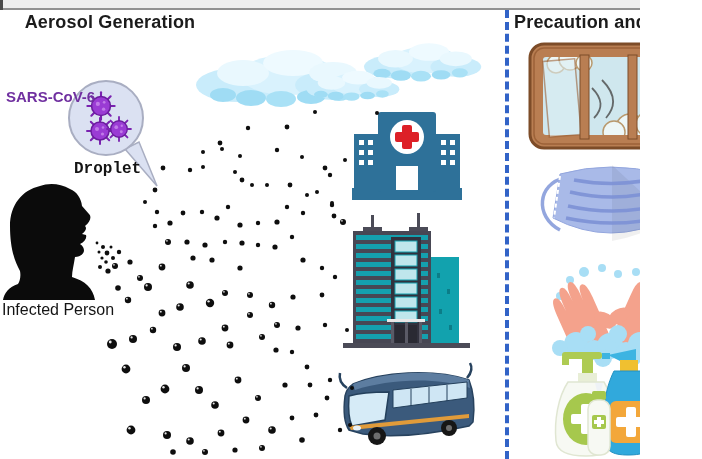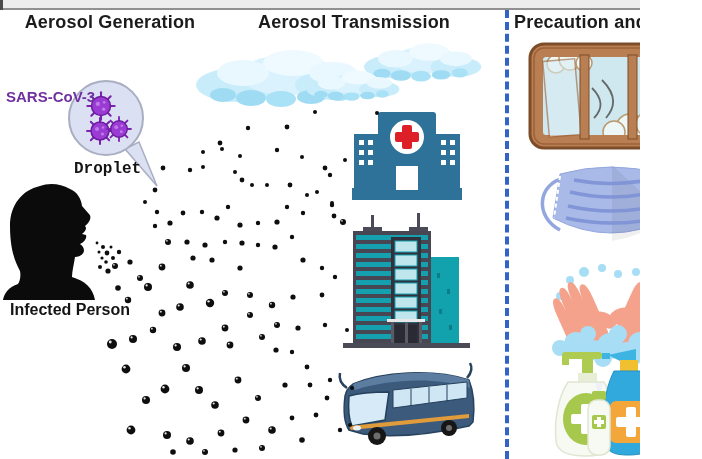--- a/index.html
+++ b/index.html
@@ -8,21 +8,21 @@
   .abs{position:absolute;}
   .title{position:absolute;top:12px;font-weight:bold;font-size:18px;color:#1b1b1b;
          text-align:center;white-space:nowrap;letter-spacing:.2px;}
   #top-edge{position:absolute;top:0;left:0;width:702px;height:8px;background:#ededed;
             border-bottom:2px solid #909090;}
   #top-edge-tick{position:absolute;top:0;left:0;width:3px;height:10px;background:#4a4a4a;}
   #separator{position:absolute;left:505px;top:10px;height:449px;width:0;
              border-left:4px dashed #3263c7;}
   #virus-label{position:absolute;left:6px;top:88px;font-weight:bold;font-size:15px;color:#7030a0;white-space:nowrap;}
   #droplet-label{position:absolute;left:74px;top:160px;font-weight:bold;font-size:16px;color:#141414;white-space:nowrap;font-family:Liberation Mono, monospace;}
-  #person-label{position:absolute;left:2px;top:301px;font-weight:bold;font-size:16px;color:#141414;white-space:nowrap;margin-left:8px;}
+  #person-label{position:absolute;left:2px;top:301px;font-weight:normal;font-size:16px;color:#141414;white-space:nowrap;}
   svg{display:block;}
 </style>
 </head>
 <body>
 
 <div id="stage">
 
   <svg class="abs" style="left:0;top:0" width="702" height="459" viewBox="0 0 702 459">
     <defs>
       <g id="cloud">
@@ -464,20 +464,19 @@
           </g>
       </g>
     </g>
   </svg>
 
   <div id="top-edge"></div>
   <div id="top-edge-tick"></div>
   <div id="separator"></div>
 
   <div class="title" style="left:20px;width:180px;">Aerosol Generation</div>
-  <div class="title" style="left:258px;width:190px;">Aerosol Transmission</div>
   <div class="title" style="left:514px;width:190px;">Precaution and Control</div>
 
-  <div id="virus-label">SARS-CoV-3</div>
+  <div id="virus-label">SARS-CoV-6</div>
   <div id="droplet-label">Droplet</div>
   <div id="person-label">Infected Person</div>
 
 </div>
 
 </body></html>

